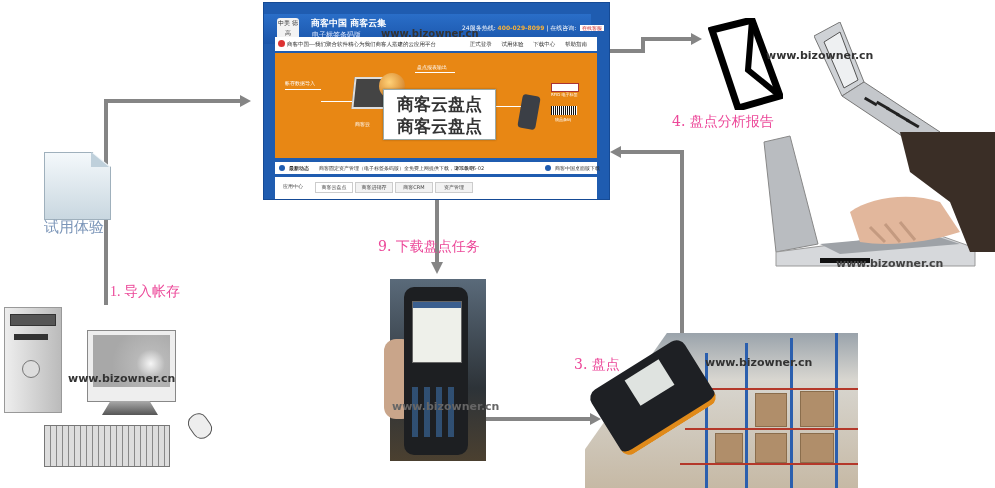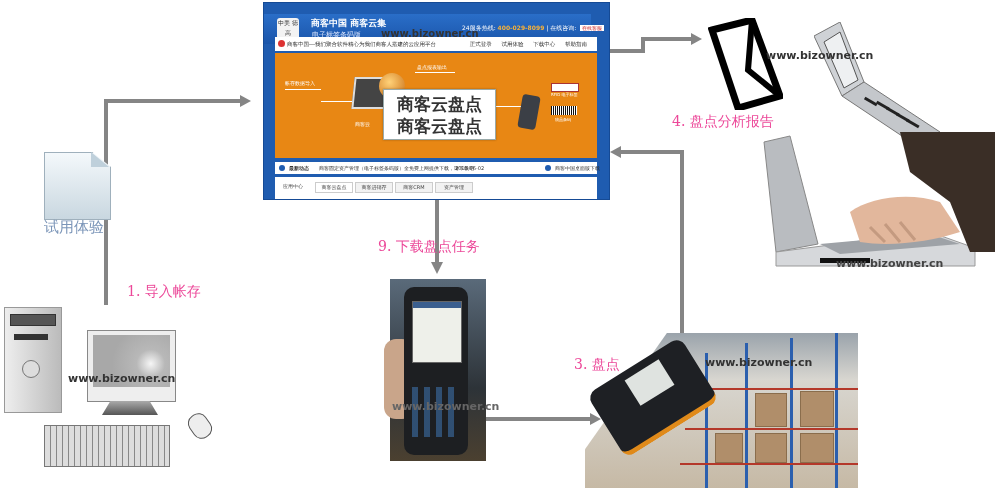--- a/index.html
+++ b/index.html
@@ -164,21 +164,21 @@
     <span class="tab" style="left:80px;width:36px;">商客进销存</span>
     <span class="tab" style="left:120px;width:36px;">商客CRM</span>
     <span class="tab" style="left:160px;width:36px;">资产管理</span>
   </div>
 </div>
 
 <div class="abs doc"></div>
 <div class="abs doc-fold"></div>
 <div class="label" style="left:44px;top:218px;color:#7b95b8;font-size:15px;">试用体验</div>
 
-<div class="label" style="left:127px;top:283px;">1. 导入帐存</div>
+<div class="label" style="left:110px;top:283px;font-family:Liberation Serif, serif;">1. 导入帐存</div>
 <div class="label" style="left:378px;top:238px;">9. 下载盘点任务</div>
 <div class="label" style="left:574px;top:356px;text-align:center;">3. 盘点</div>
 <div class="label" style="left:672px;top:113px;">4. 盘点分析报告</div>
 
 <div class="abs tower">
   <div class="drive"></div>
   <div class="drive2"></div>
   <div class="power"></div>
 </div>
 <div class="abs monitor">

